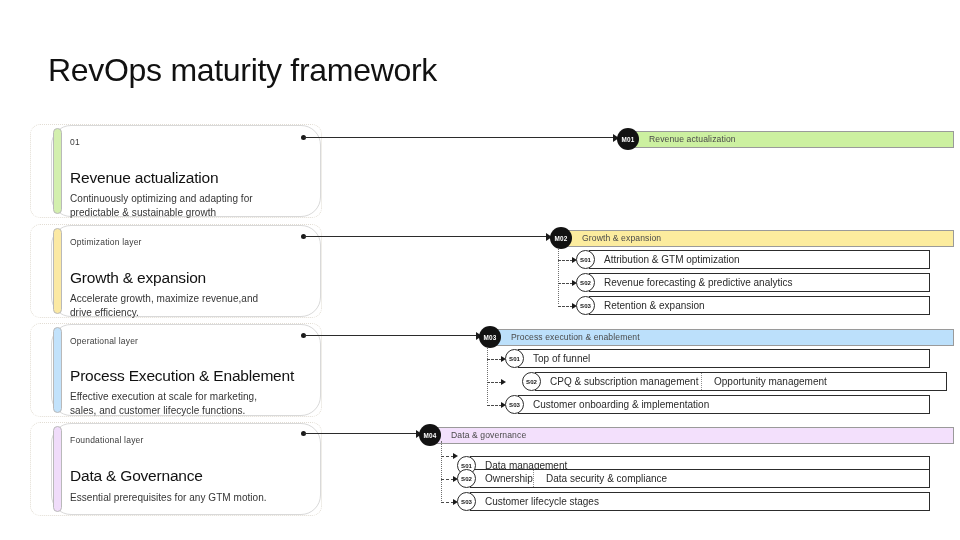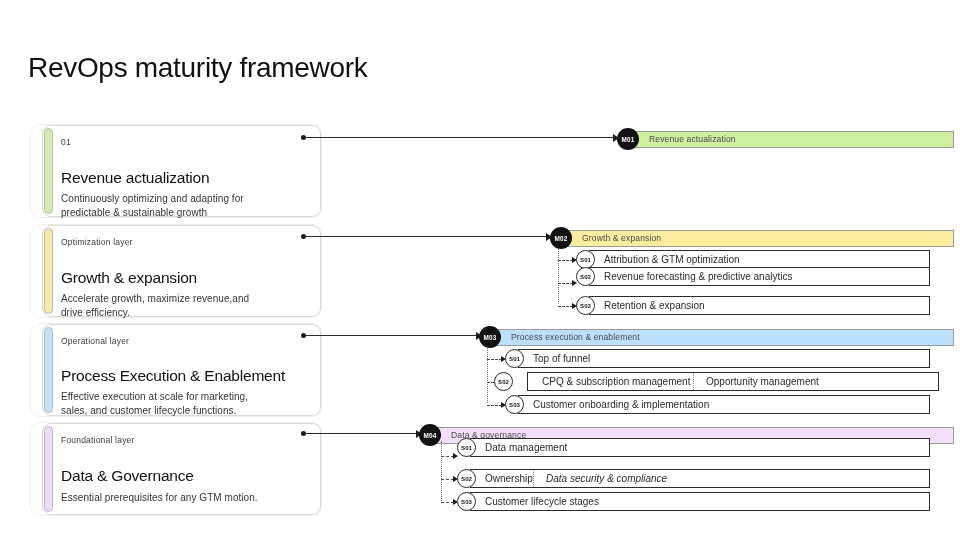--- a/index.html
+++ b/index.html
@@ -6,36 +6,36 @@
   html, body {
     width: 960px; height: 540px;
     background: #ffffff;
     font-family: "Liberation Sans", sans-serif;
     overflow: hidden;
   }
   .stage { position: relative; width: 960px; height: 540px; background: #fff; }
 
   
   .page-title {
-    position: absolute; left: 28px; top: 52px;
-    font-size: 28px; font-weight: 400; color: #111111;
+    position: absolute; left: 48px; top: 52px;
+    font-size: 32px; font-weight: 400; color: #111111;
     letter-spacing: -0.3px; white-space: nowrap;
   }
 
   
   .card-wrap {
     position: absolute; left: 30px; width: 292px;
     border: 1px dotted #e2ddd4; border-radius: 10px;
     padding: 0;
   }
   .card {
     position: relative; height: 100%;
     background: #ffffff;
-    border: 1px solid #d9d9d9; border-radius: 9px;
-    margin-left: 11px;
+    border: 1px solid #d9d9d9; border-radius: 20px;
+    margin-left: 20px;
     padding: 11px 14px 10px 18px;
   }
   .accent {
     position: absolute; left: 1px; top: 2px; bottom: 2px;
     width: 9px; border-radius: 5px; border: 1px solid #b9b9b9;
   }
   .card-kicker {
     font-size: 8.5px; color: #3a3a3a; letter-spacing: 0.2px;
   }
   .card-title {
@@ -187,21 +187,21 @@
   <div class="stub-arrow" style="left:572px; top:256.5px;"></div>
   <div class="srow" style="left:576px; top:250px;">
     <div class="sbadge">S01</div>
     <div class="sbar" style="width:341px;">
       <div class="scell" style="width:100%;">Attribution &amp; GTM optimization</div>
     </div>
   </div>
 
   <div class="stub" style="left:558px; top:283px; width:15px;"></div>
   <div class="stub-arrow" style="left:572px; top:279.5px;"></div>
-  <div class="srow" style="left:576px; top:267px;">
+  <div class="srow" style="left:576px; top:273px;">
     <div class="sbadge">S02</div>
     <div class="sbar" style="width:341px;">
       <div class="scell" style="width:193px;">Revenue forecasting &amp; predictive analytics</div>
     </div>
   </div>
 
   <div class="stub" style="left:558px; top:306px; width:15px;"></div>
   <div class="stub-arrow" style="left:572px; top:302.5px;"></div>
   <div class="srow" style="left:576px; top:296px;">
     <div class="sbadge">S03</div>
@@ -222,21 +222,21 @@
   <div class="stub-arrow" style="left:501px; top:355.5px;"></div>
   <div class="srow" style="left:505px; top:349px;">
     <div class="sbadge">S01</div>
     <div class="sbar" style="width:412px;">
       <div class="scell" style="width:100%;">Top of funnel</div>
     </div>
   </div>
 
   <div class="stub" style="left:487px; top:382px; width:15px;"></div>
   <div class="stub-arrow" style="left:501px; top:378.5px;"></div>
-  <div class="srow" style="left:494px; top:372px;gap:20px;">
+  <div class="srow" style="left:522px; top:372px;">
     <div class="sbadge">S02</div>
     <div class="sbar" style="width:412px;">
       <div class="scell" style="width:165px;">CPQ &amp; subscription management</div>
       <div class="scell split-right" style="flex:1;">Opportunity management</div>
     </div>
   </div>
 
   <div class="stub" style="left:487px; top:405px; width:15px;"></div>
   <div class="stub-arrow" style="left:501px; top:401.5px;"></div>
   <div class="srow" style="left:505px; top:395px;">
@@ -249,34 +249,34 @@
   <div class="mrow" style="left:419px; top:424px;">
     <div class="mbadge">M04</div>
     <div class="mbar" style="width:520px; background:#f3e0fc;">
       <span>Data &amp; governance</span>
     </div>
   </div>
   <div class="spine" style="left:441px; top:441px; height:60px;"></div>
 
   <div class="stub" style="left:441px; top:456px; width:13px;"></div>
   <div class="stub-arrow" style="left:453px; top:452.5px;"></div>
-  <div class="srow" style="left:457px; top:438px;">
+  <div class="srow" style="left:457px; top:456px;">
     <div class="sbadge">S01</div>
     <div class="sbar" style="width:460px;">
       <div class="scell" style="width:100%;">Data management</div>
     </div>
   </div>
 
   <div class="stub" style="left:441px; top:479px; width:13px;"></div>
   <div class="stub-arrow" style="left:453px; top:475.5px;"></div>
   <div class="srow" style="left:457px; top:469px;">
     <div class="sbadge">S02</div>
     <div class="sbar" style="width:460px;">
       <div class="scell" style="width:62px;">Ownership</div>
-      <div class="scell split-right" style="flex:1;font-style:italic;">Data security &amp; compliance</div>
+      <div class="scell split-right" style="flex:1;">Data security &amp; compliance</div>
     </div>
   </div>
 
   <div class="stub" style="left:441px; top:502px; width:13px;"></div>
   <div class="stub-arrow" style="left:453px; top:498.5px;"></div>
   <div class="srow" style="left:457px; top:492px;">
     <div class="sbadge">S03</div>
     <div class="sbar" style="width:460px;">
       <div class="scell" style="width:100%;">Customer lifecycle stages</div>
     </div>

